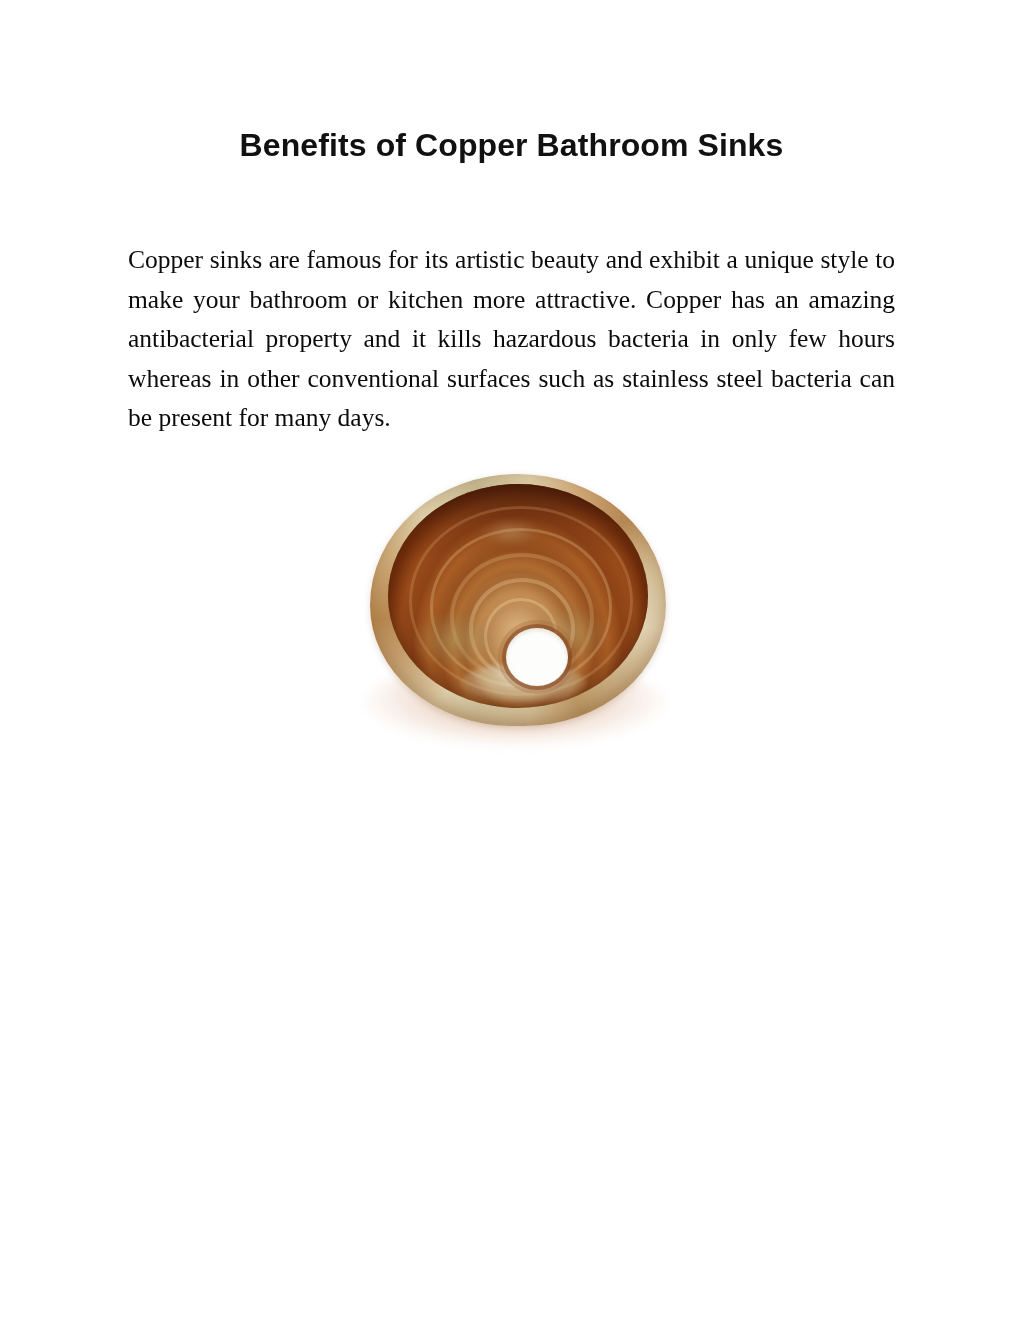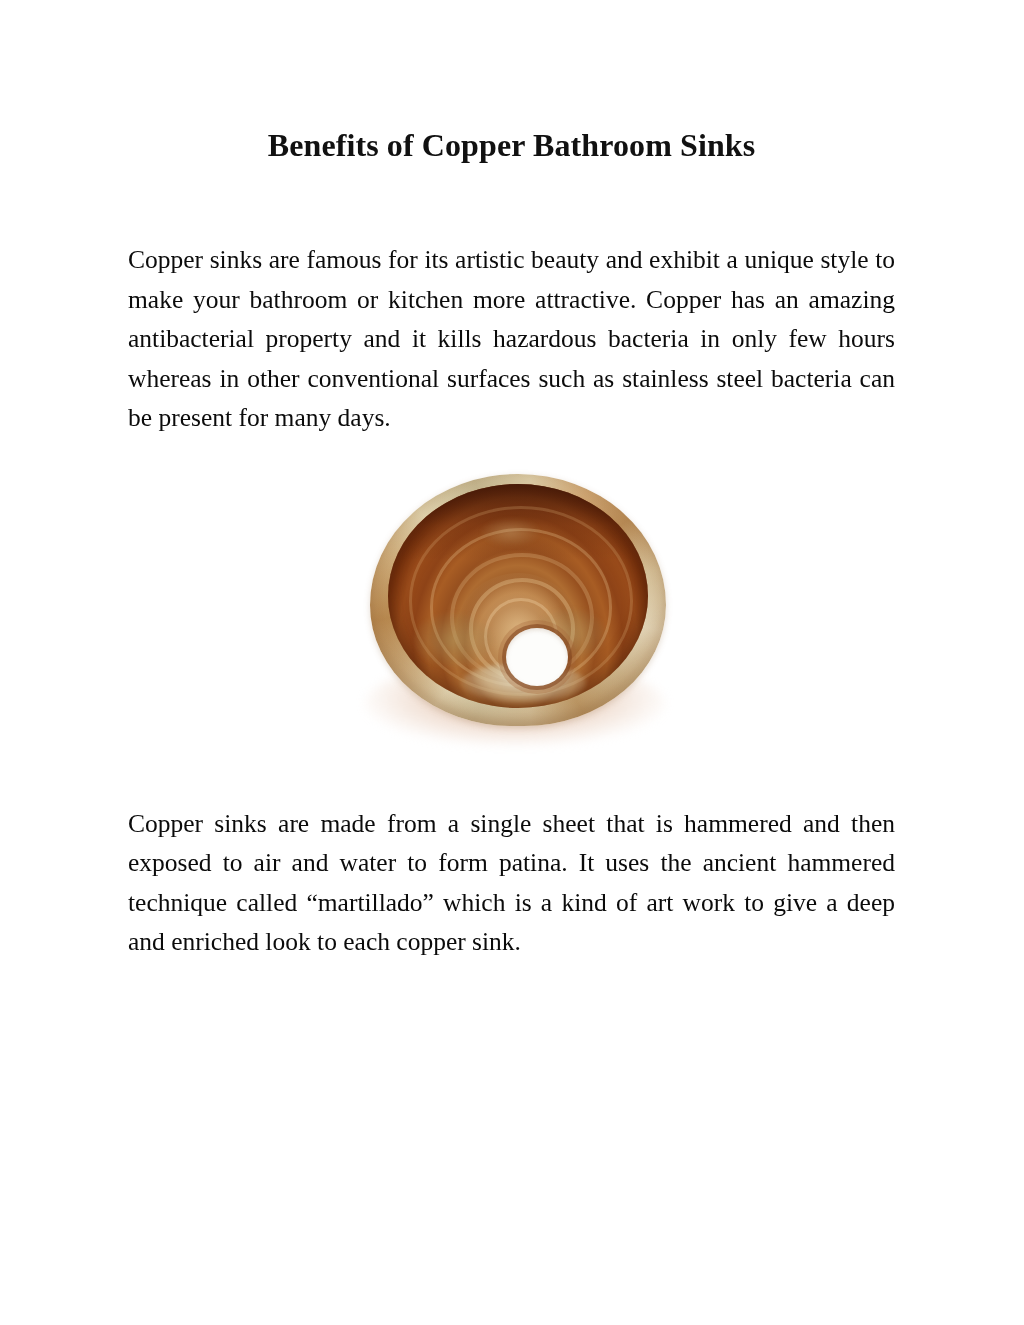--- a/index.html
+++ b/index.html
@@ -19,21 +19,21 @@
   }
 
   .content {
     position: absolute;
     left: 118px;
     top: 0;
     width: 787px;
   }
 
   .doc-title {
-    font-family: Liberation Serif, serif;
+    font-family: Liberation Sans, sans-serif;
     font-weight: bold;
     font-size: 32px;
     line-height: 38px;
     text-align: center;
     margin: 0;
     padding-top: 126px;
     letter-spacing: 0.1px;
     color: #111111;
   }
 
@@ -266,17 +266,16 @@
           <div class="patina-b"></div>
           <div class="patina-c"></div>
           <div class="rim-crust"></div>
         </div>
 
         <div class="drain-hole"></div>
 
       </div>
     </div>
 
-    <p class="body-para para-2">Copper sinks are made from a single sheet that is hammered and then exposed to air and water to form patina. It uses the ancient hammered technique called “martillado” which is a kind of art work to give a deep and enriched look to each copper sink.</p>
 
   </div>
 
 </div>
 
 </body></html>

